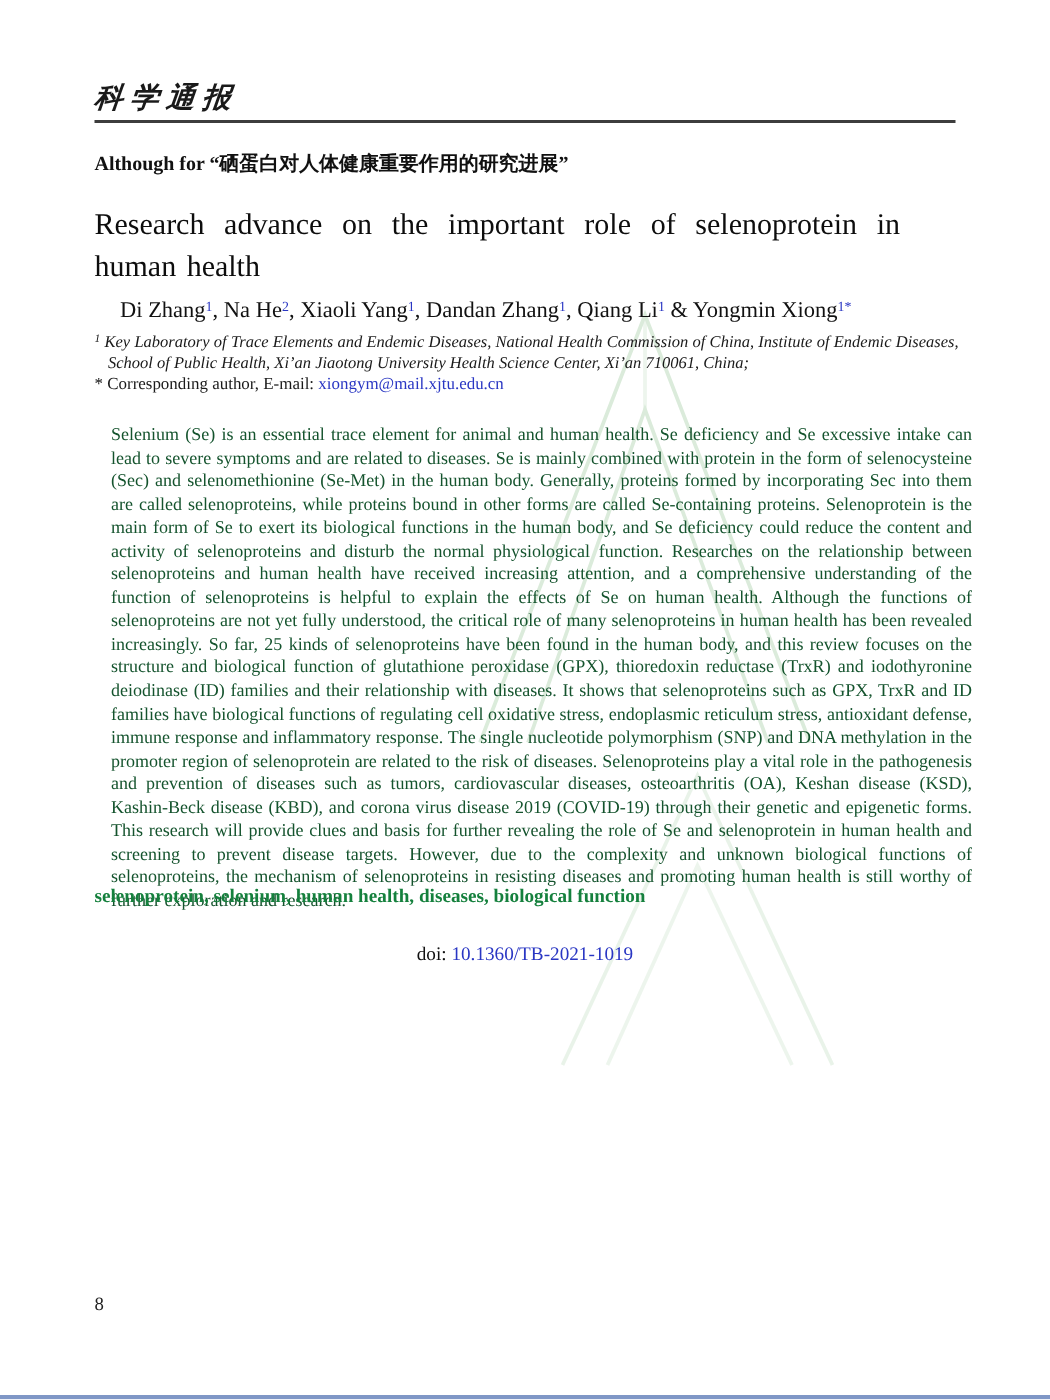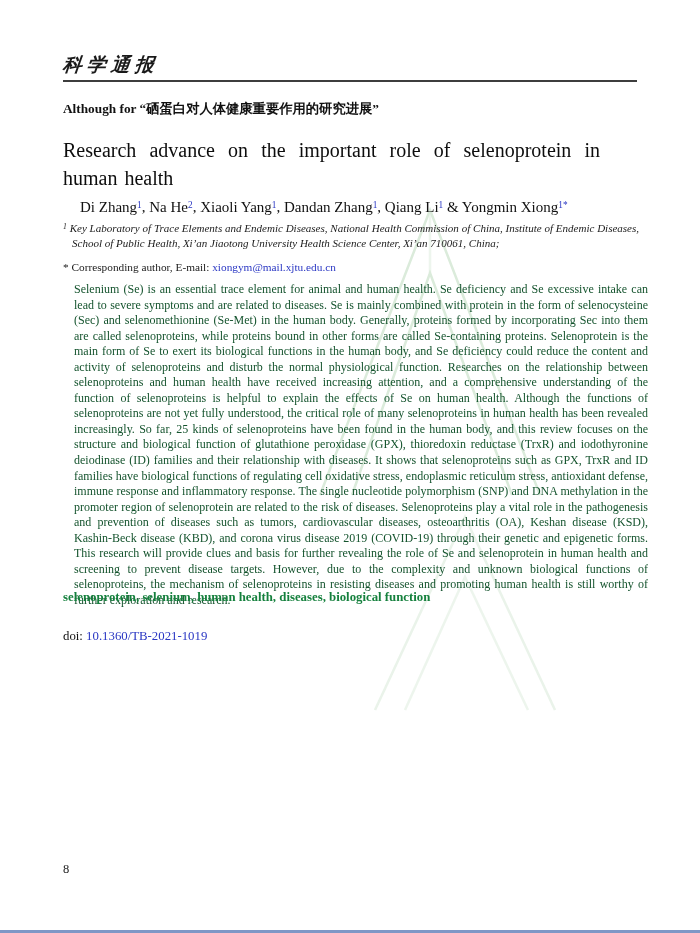--- a/index.html
+++ b/index.html
@@ -98,21 +98,21 @@
     position: relative;
     top: -0.4em;
     vertical-align: baseline;
     font-style: italic;
   }
   .corr {
     font-style: normal;
     font-size: 11.3px;
     padding-left: 0;
     text-indent: 0;
-    margin-top: 11px;
+    margin-top: 1px;
   }
   .abstract {
     position: absolute;
     left: 74px;
     top: 282px;
     width: 574px;
     font-size: 12px;
     line-height: 15.55px;
     text-align: justify;
     color: #14532d;
@@ -126,20 +126,21 @@
     font-weight: bold;
     color: #15803d;
   }
   .doi-line {
     position: absolute;
     left: 63px;
     top: 629px;
     width: 574px;
     font-size: 12.8px;
     color: #111111;
+    text-align: center;
   }
   .pageno {
     position: absolute;
     left: 63px;
     top: 862px;
     font-size: 12.5px;
     color: #222222;
   }
   .bottom-edge {
     position: absolute;

